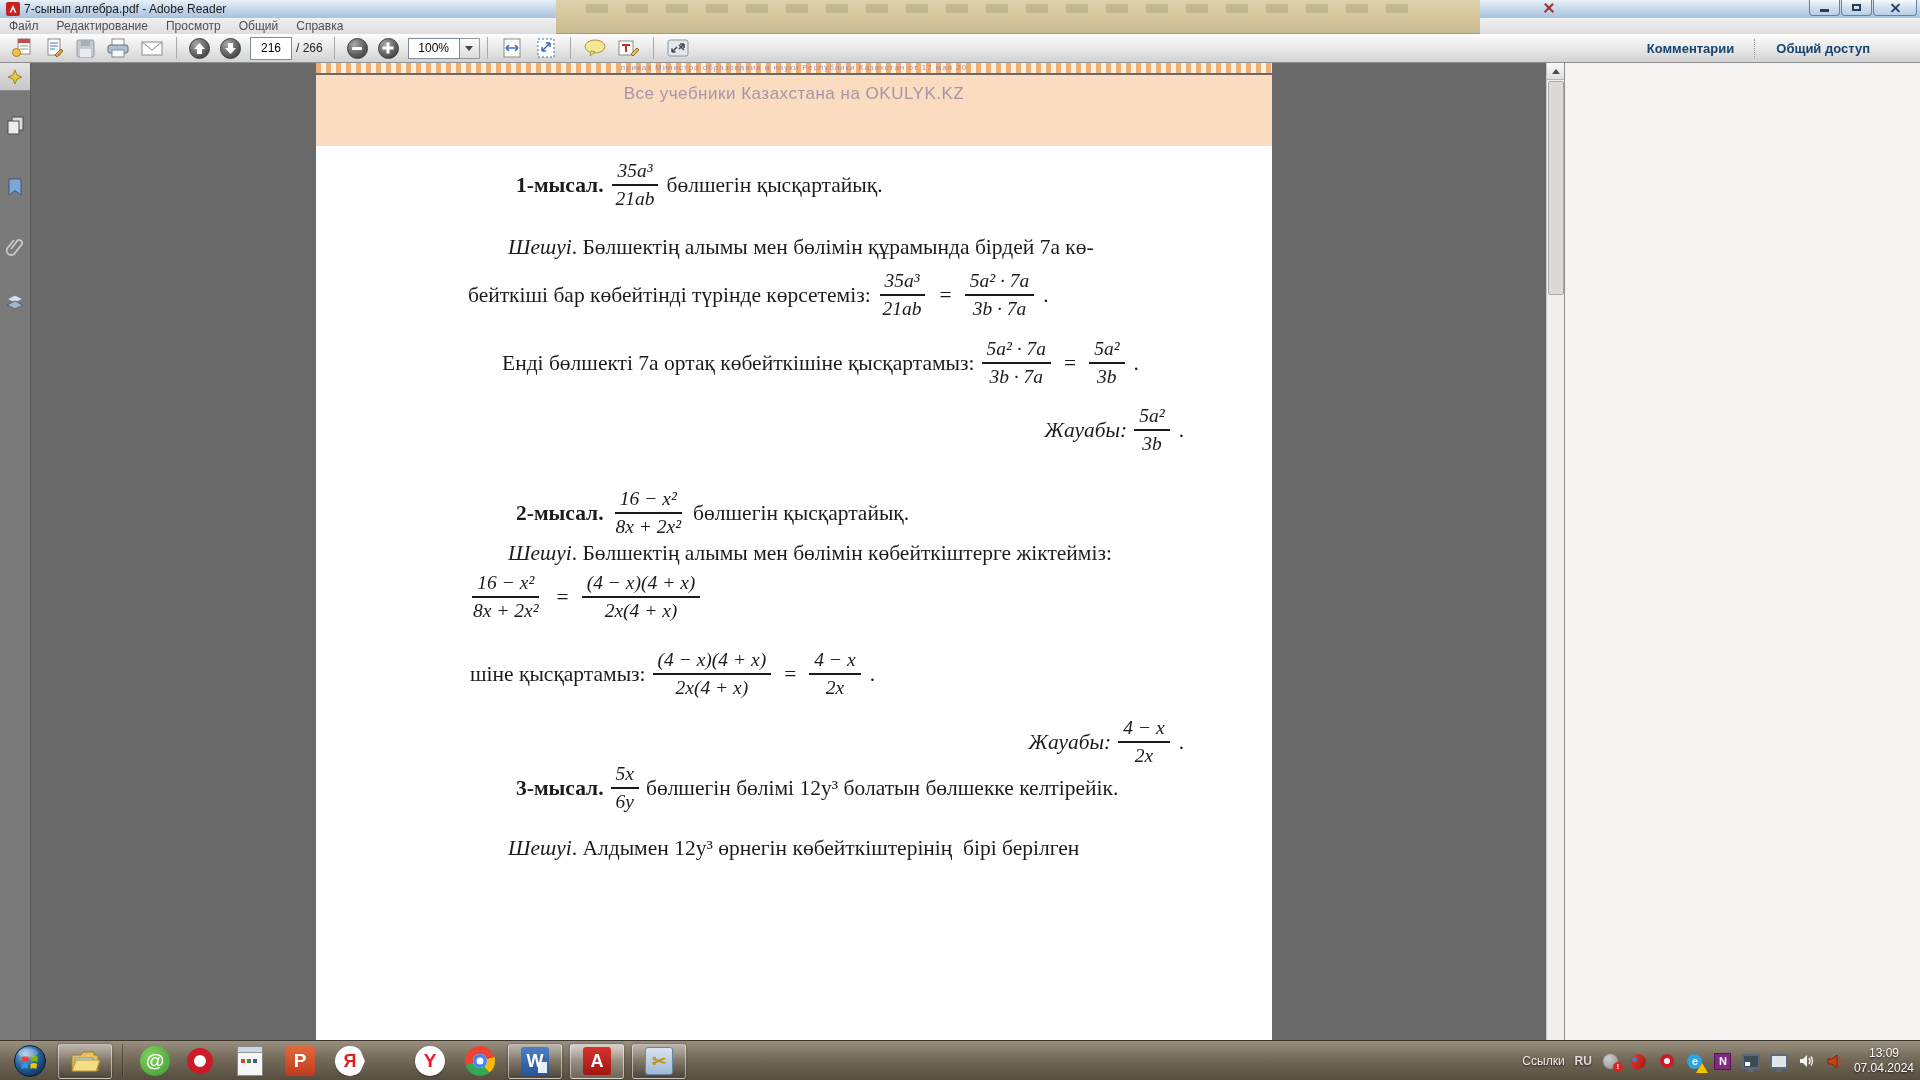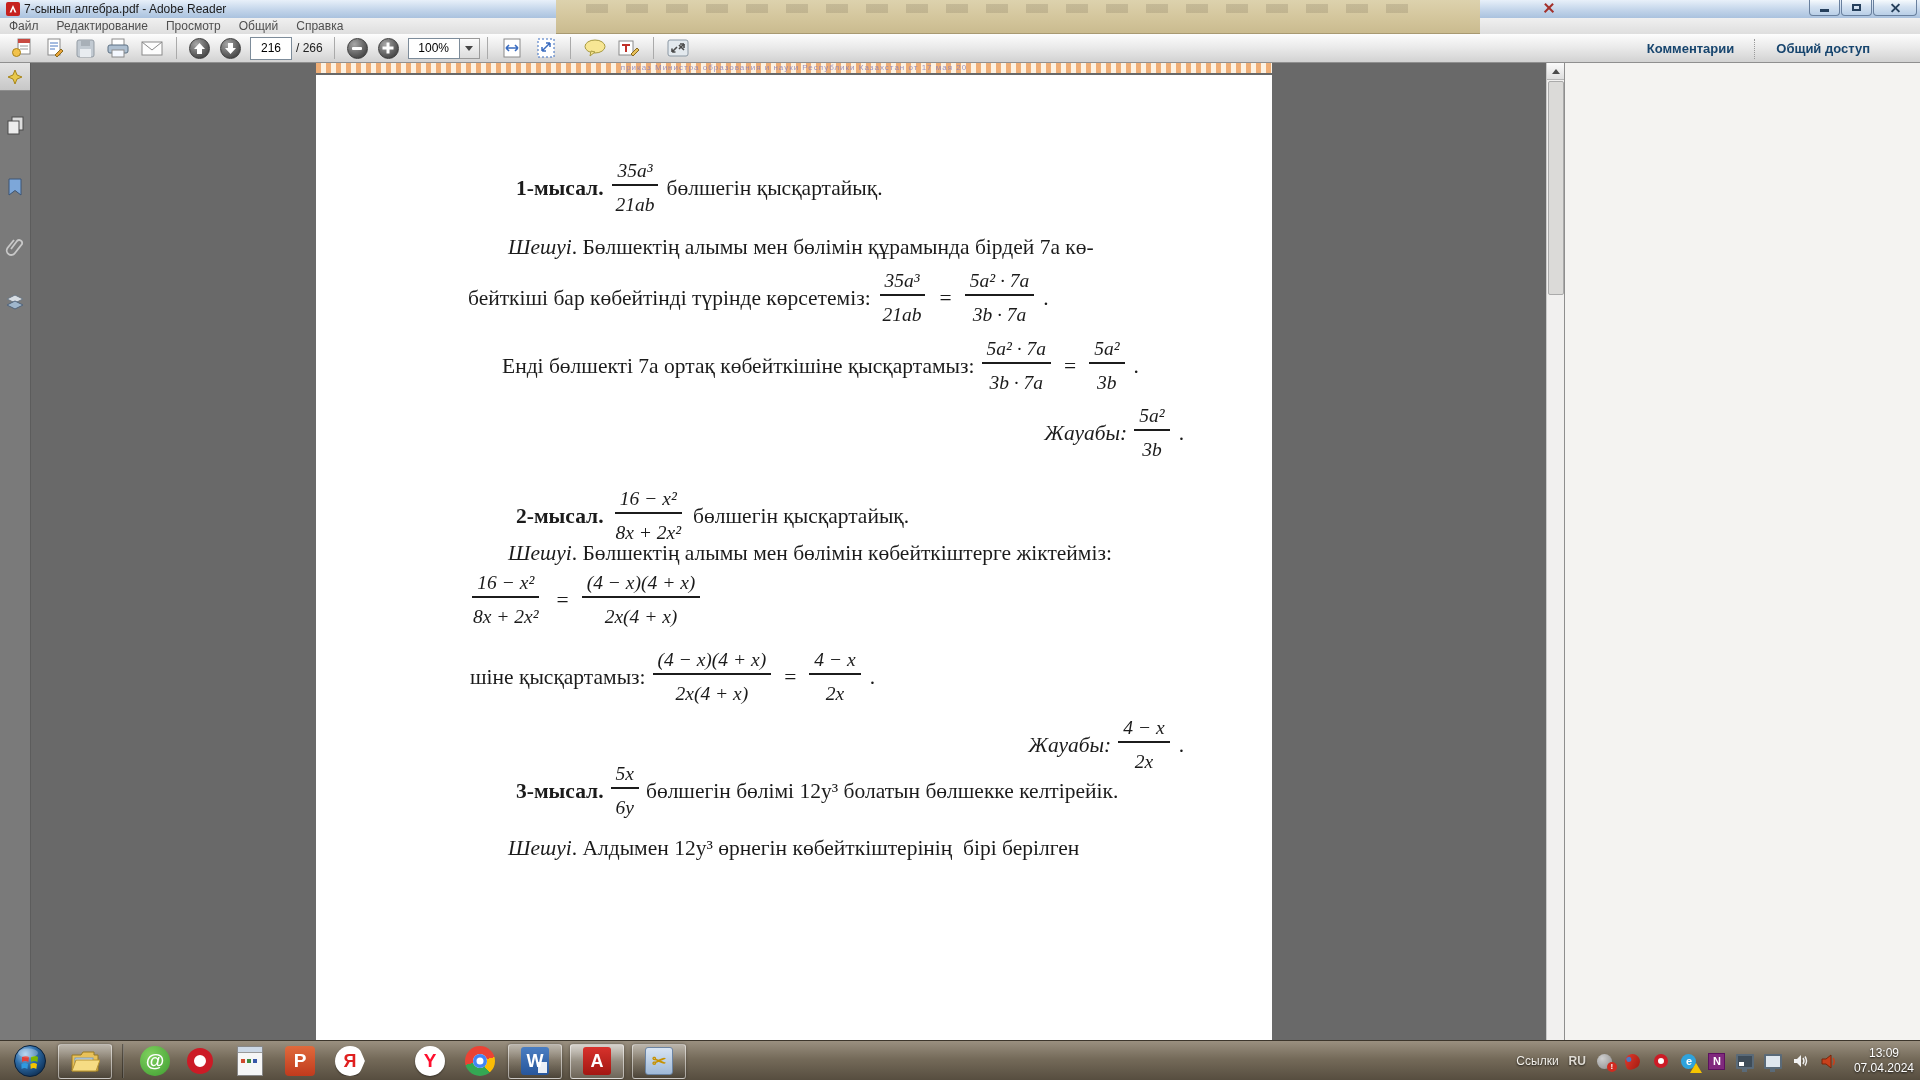--- a/index.html
+++ b/index.html
@@ -76,21 +76,21 @@
   #watermark{position:absolute;width:100%;top:9px;text-align:center;font-size:17px;color:#a596a7;letter-spacing:.5px;}
 
   
   .mline{position:absolute;display:flex;align-items:center;white-space:pre;
     font-family:"Liberation Serif","DejaVu Serif",serif;font-size:21.5px;color:#1b1b1b;}
   .bold{font-weight:bold;}
   .ital{font-style:italic;}
   .frac{display:inline-flex;flex-direction:column;align-items:center;margin:0 7px;
     font-size:19.5px;font-style:italic;line-height:1.15;}
   .frac .num{padding:0 5px 2px;border-bottom:2px solid #1c1c1c;}
-  .frac .den{padding:8px 5px 0;text-align:right;}
+  .frac .den{padding:2px 5px 0;text-align:right;}
   .eqs{margin:0 6px;}
   .per{margin-left:2px;}
   .ln-a{top:85px;left:200px;}
   .ln-b{top:160px;left:192px;}
   .ln-c{top:195px;left:152px;}
   .ln-d{top:263px;left:186px;}
   .ln-e{top:330px;right:88px;}
   .ln-f{top:413px;left:200px;}
   .ln-g{top:466px;left:192px;}
   .ln-h{top:497px;left:152px;}
@@ -152,21 +152,21 @@
   .agent-head{width:15px;height:15px;border-radius:50%;background:radial-gradient(circle at 35% 30%,#cfcfcf,#8a8a8a);}
   .ccl{width:15px;height:15px;border-radius:50% 50% 50% 4px;background:linear-gradient(135deg,#e23b2e,#a31a10);transform:rotate(-15deg);position:relative;}
   .ccl:after{content:"";position:absolute;left:2px;top:2px;width:5px;height:5px;border-radius:50%;background:#4a78c2;}
   .opera-mini{width:14px;height:14px;border-radius:50%;border:4px solid #cc1b26;box-sizing:border-box;background:#fff;}
   .eset{width:15px;height:15px;border-radius:50%;background:#2fa3dc;color:#fff;font-size:11px;font-weight:bold;}
   .onenote{width:15px;height:15px;background:#80297d;border:1px solid #5c1060;color:#fff;font-size:11px;font-weight:bold;}
   .monitor{width:15px;height:11px;background:#dfe7ee;border:2px solid #5a6a78;border-radius:1px;position:relative;}
   .monitor:after{content:"";position:absolute;left:4px;bottom:-5px;width:5px;height:3px;background:#5a6a78;}
   .monitor.dark{background:#3e4c58;}
   .monitor.dark:before{content:"";position:absolute;left:1px;bottom:1px;width:5px;height:4px;background:#fff;}
-  #clock{color:#fff;font-size:12px;text-align:center;line-height:1.25;text-shadow:0 1px 2px rgba(0,0,0,.8);margin-left:6px;}
+  #clock{color:#fff;font-size:12px;text-align:center;line-height:1.25;text-shadow:0 1px 2px rgba(0,0,0,.8);margin-left:0;}
 </style>
 </head>
 <body>
 
 <div id="screen">
 
   <div class="tan-strip">
     <div class="tan-smudge"></div>
   </div>
 
@@ -342,20 +342,23 @@
         <polygon points="10,8 18,12 10,16 2,12" fill="#9fb6cc" stroke="#50637a"></polygon>
       </svg>
     </span>
   </div>
 
   <div id="docarea">
     <div id="edge-strip">
       <span id="edge-text">приказ Министра образования и науки Республики Казахстан от 17 мая 20</span>
     </div>
     <div id="page">
+      <div id="peach-band">
+        <div id="watermark">Все учебники Казахстана на OKULYK.KZ</div>
+      </div>
 
       <div class="mline ln-a">
         <span class="bold">1-мысал.</span>
         <span class="frac"><span class="num">35a³</span><span class="den">21ab</span></span>
         <span>бөлшегін қысқартайық.</span>
       </div>
 
       <div class="mline ln-b">
         <span class="ital">Шешуі</span>
         <span>. Бөлшектің алымы мен бөлімін құрамында бірдей 7a кө-</span>

